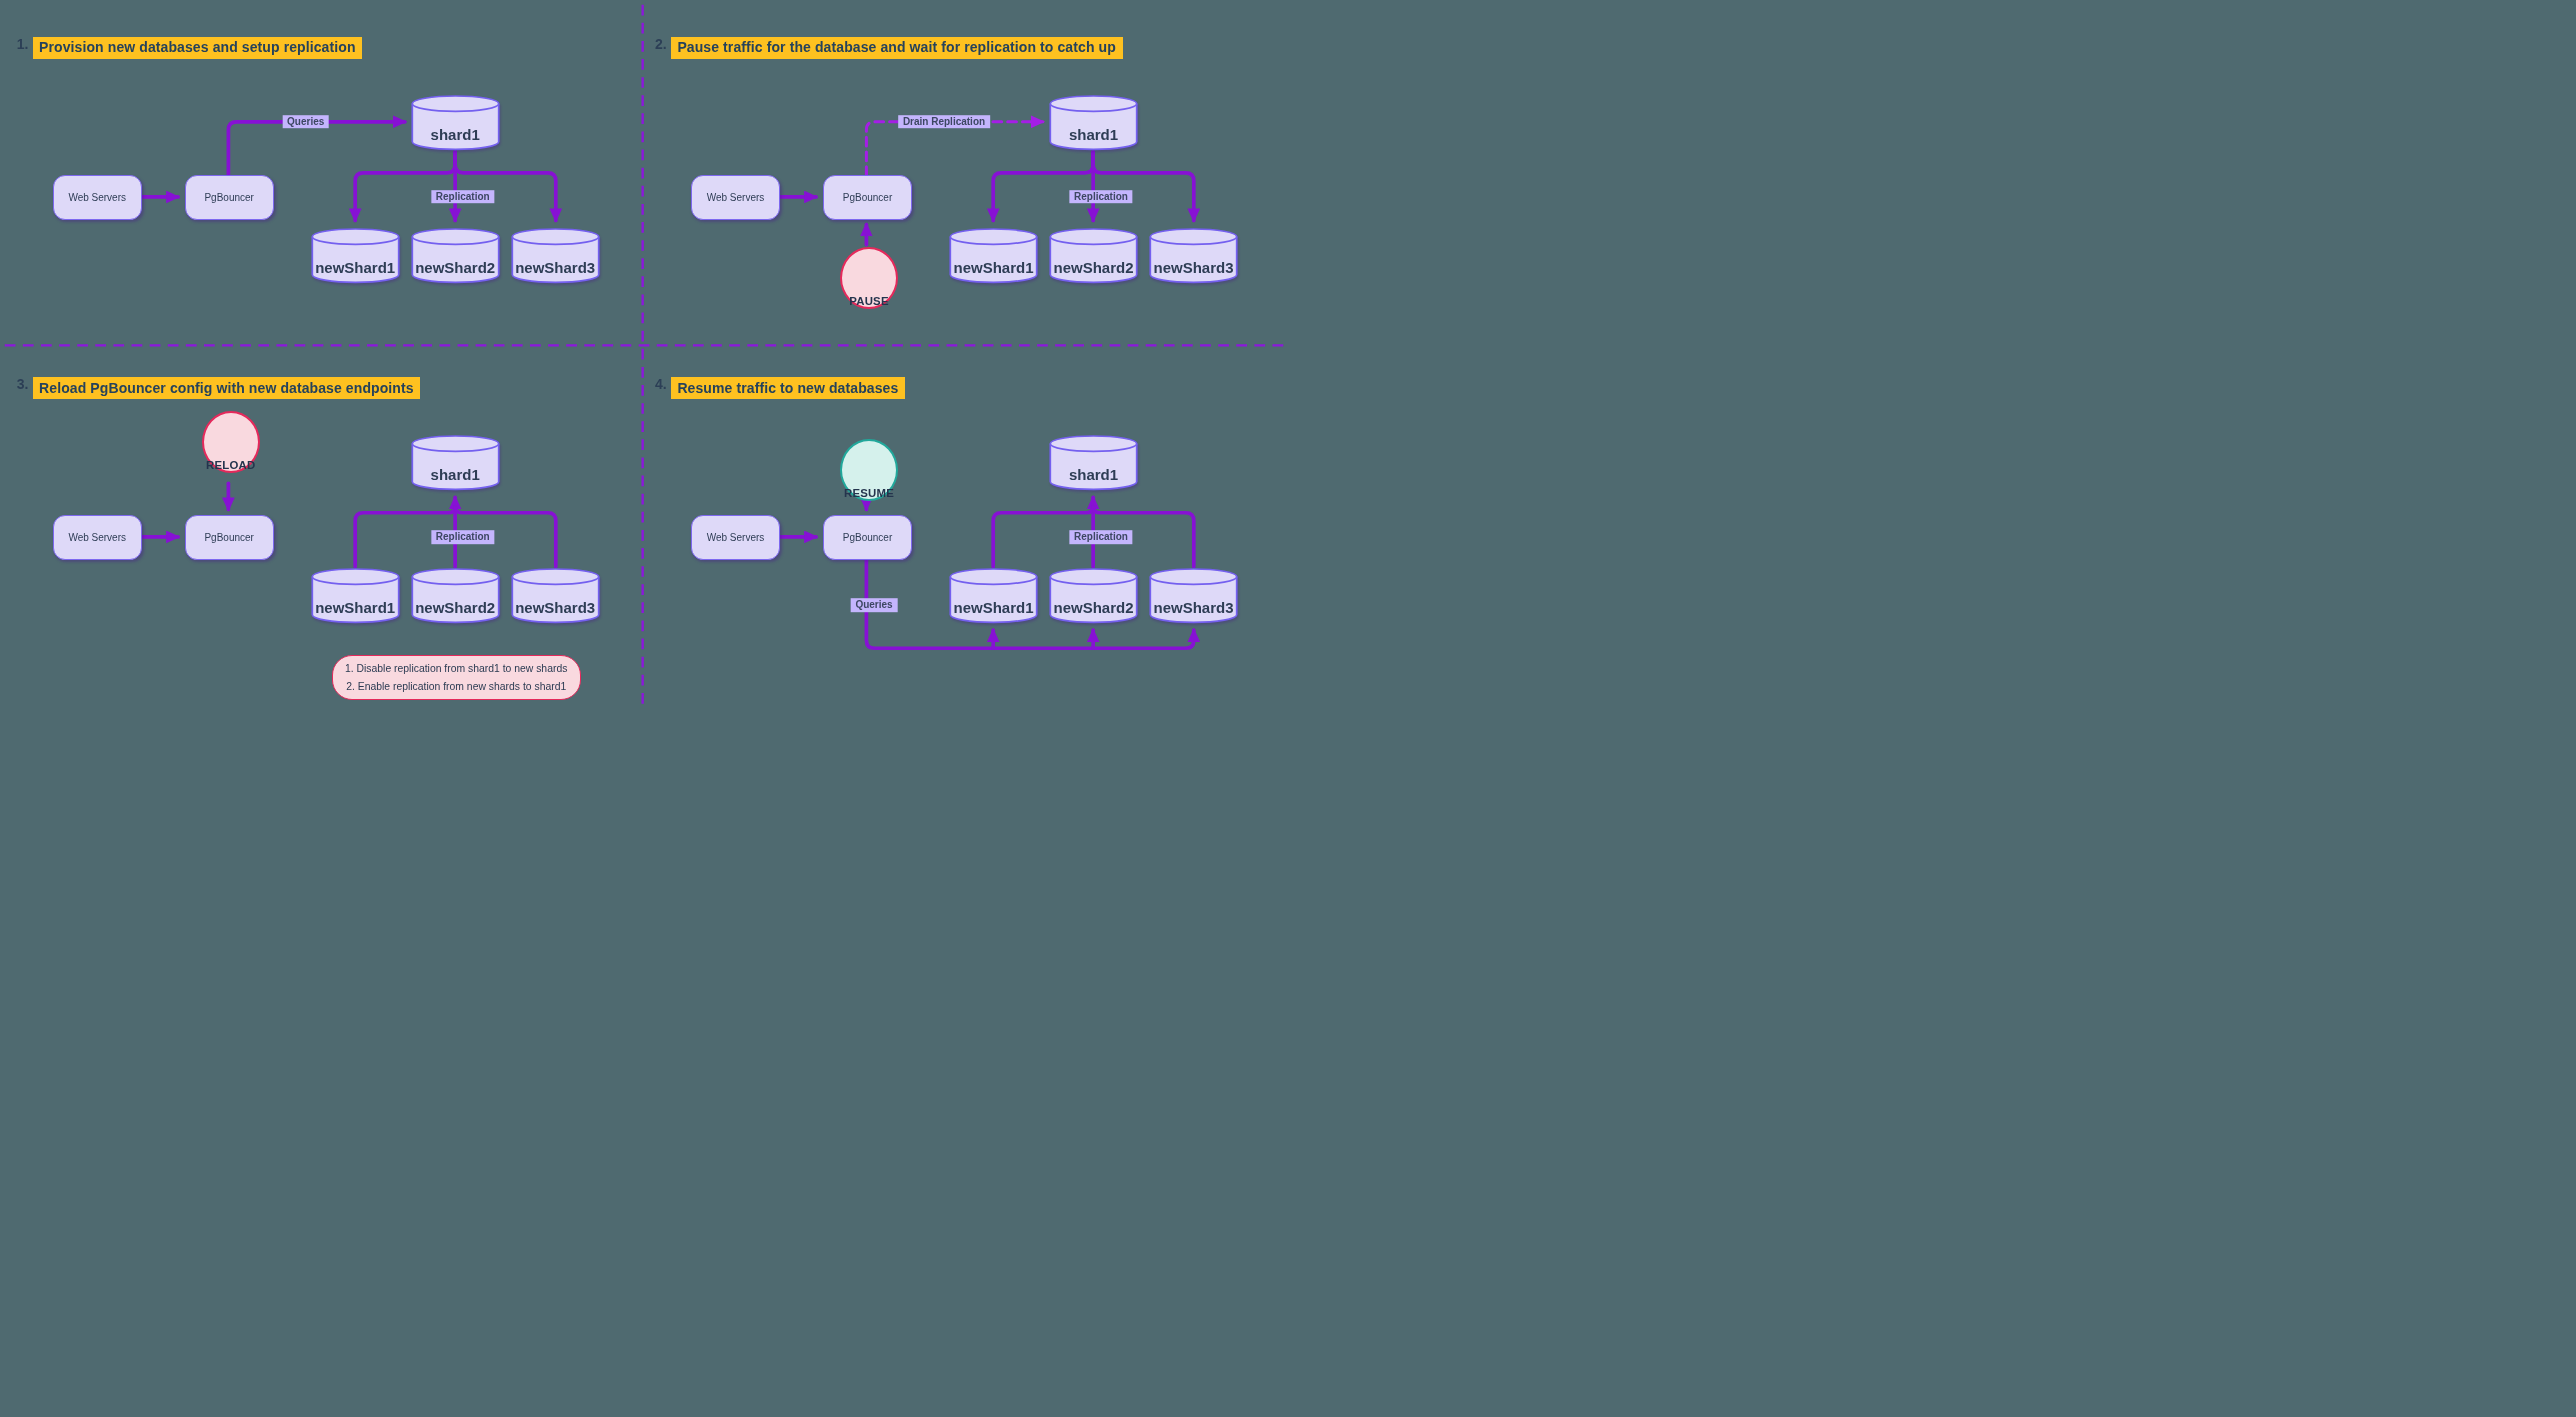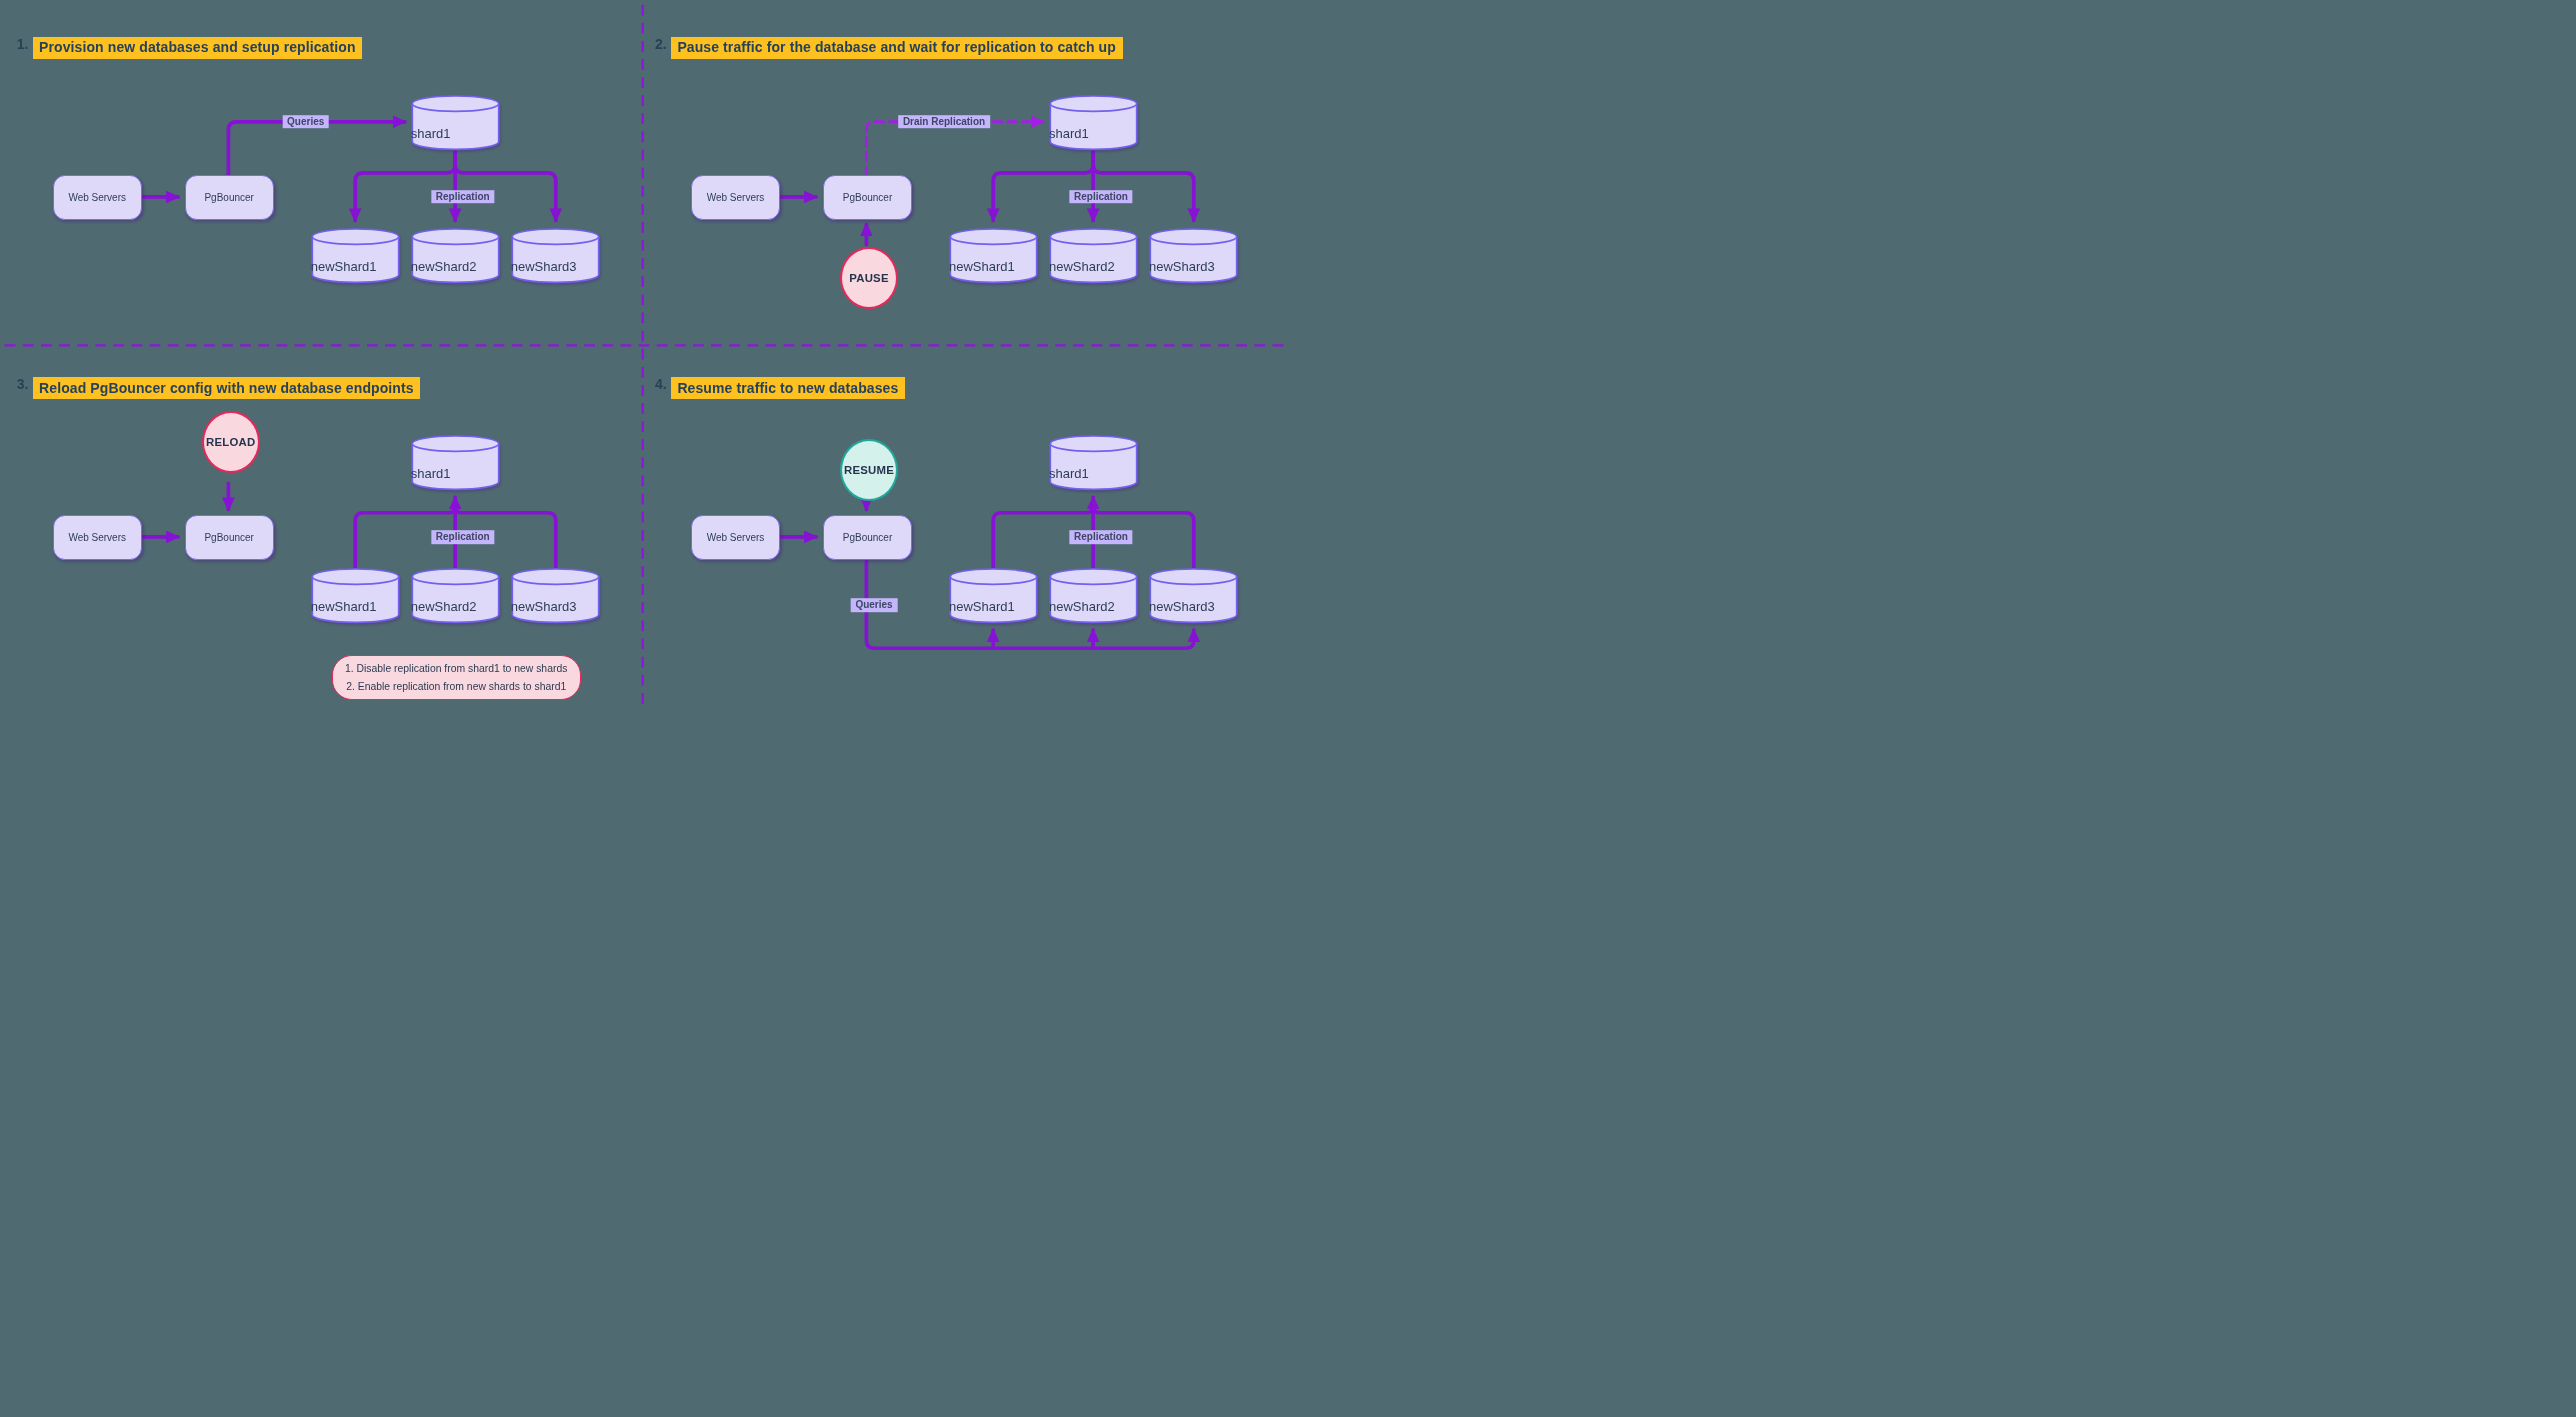--- a/index.html
+++ b/index.html
@@ -27,31 +27,31 @@
 
   .node-box {
     position:absolute; width:87px; height:43px; background:#ded9f8;
     border:1.3px solid #7d68f0; border-radius:12px; box-shadow:1.3px 2px 2.7px rgba(70,20,140,0.35);
     display:flex; align-items:center; justify-content:center;
     font-size:10px; font-weight:500; color:#2e3d55;
   }
   .cyl { position:absolute; width:89px; height:56px; filter:drop-shadow(1.3px 2px 1.3px rgba(70,20,140,0.30)); }
   .cyl svg { display:block; }
   .cyl .cyl-label {
-    position:absolute; left:0; right:0; top:31px; 
-    font-size:13px; font-weight:400; color:#2e3d55;
+    position:absolute; left:0; right:0; top:31px; text-align:center;
+    font-size:15px; font-weight:700; color:#2e3d55;
   }
   .edge-label {
     position:absolute; transform:translate(-50%,-50%);
     background:#c4b5fd; color:#3d4763; font-size:10px; font-weight:600;
     padding:1.3px 4.7px; white-space:nowrap;margin-left:8px;
   }
   .badge {
     position:absolute; width:54px; height:58px; border-radius:50%;
-    display:flex; align-items:center; justify-content:center;
+    display:flex; align-items:flex-end; justify-content:center;
     font-size:11.4px; font-weight:bold; color:#24344d; letter-spacing:0.2px;
   }
   .badge-pink { background:#f9d9df; border:2px solid #e5295b; }
   .badge-mint { background:#d5f1ec; border:2px solid #21a89b; }
   .note {
     position:absolute; left:327px; top:284px; width:247px; height:43px;
     background:#f9d9df; border:1.7px solid #e5295b; border-radius:20px;
     display:flex; flex-direction:column; align-items:center; justify-content:center;
     font-size:10.4px; font-weight:500; color:#2b3b52; line-height:17.4px;margin-top:26px;
   }

